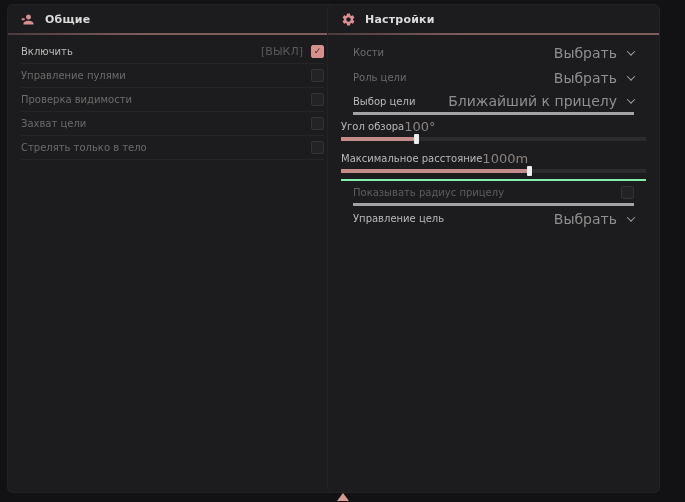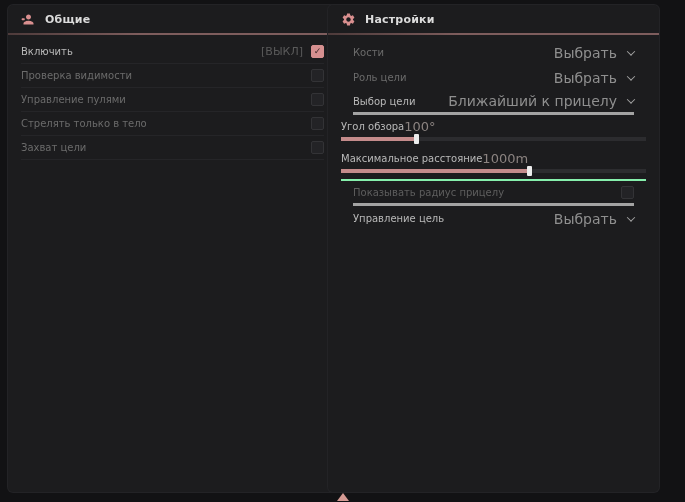--- a/index.html
+++ b/index.html
@@ -73,39 +73,39 @@
     <div class="row">
       <span class="lbl-bright">Включить</span>
       <span class="row-right">
         <span class="state-text">[ВЫКЛ]</span>
         <span class="checkbox checked">
             <span class="tick">✓</span>
           </span>
       </span>
     </div>
     <div class="row">
+      <span class="lbl-dim">Управление пулями</span>
+      <span class="row-right">
+          <span class="checkbox"></span>
+        </span>
+    </div>
+    <div class="row">
       <span class="lbl-dim">Проверка видимости</span>
       <span class="row-right">
           <span class="checkbox"></span>
         </span>
     </div>
     <div class="row">
-      <span class="lbl-dim">Управление пулями</span>
+      <span class="lbl-dim">Захват цели</span>
       <span class="row-right">
           <span class="checkbox"></span>
         </span>
     </div>
     <div class="row">
       <span class="lbl-dim">Стрелять только в тело</span>
-      <span class="row-right">
-          <span class="checkbox"></span>
-        </span>
-    </div>
-    <div class="row">
-      <span class="lbl-dim">Захват цели</span>
       <span class="row-right">
           <span class="checkbox"></span>
         </span>
     </div>
   </div>
 </div>
 
 <div class="panel panel-right">
   <div class="panel-header">
     <span class="header-icon">

